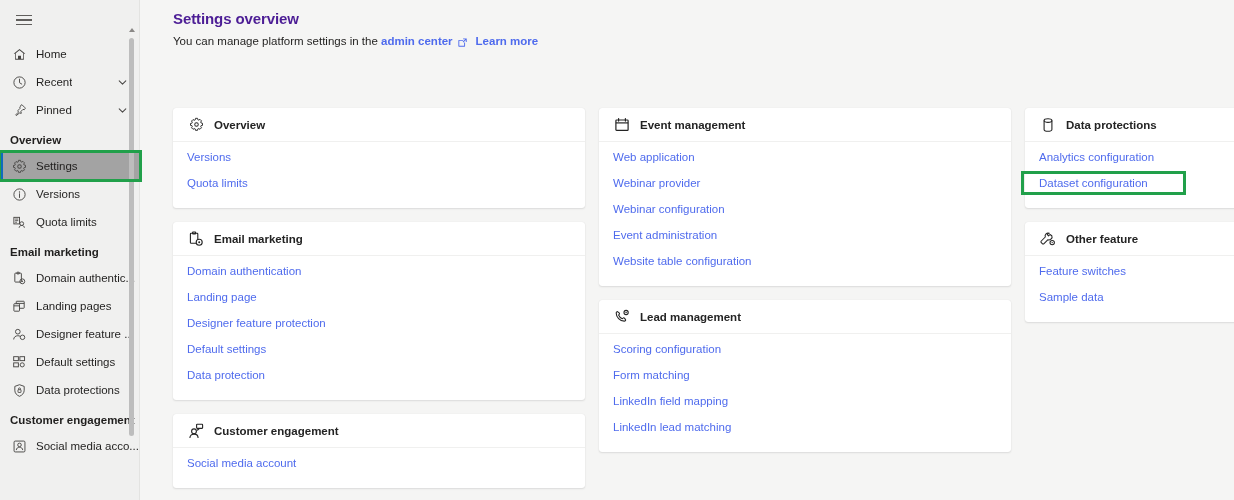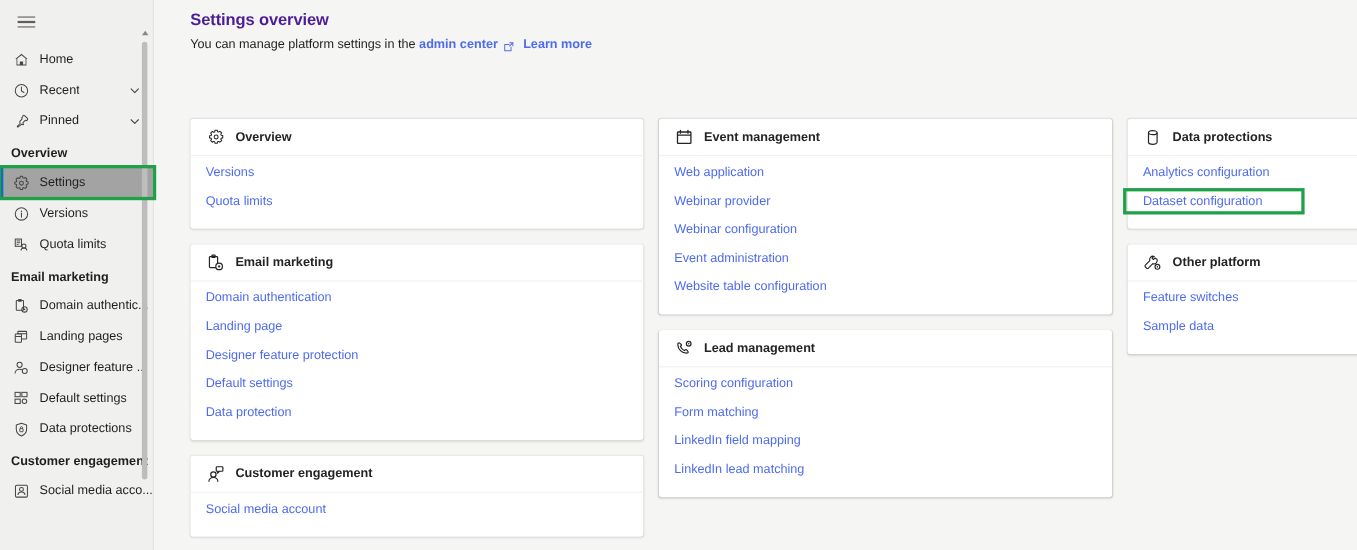--- a/index.html
+++ b/index.html
@@ -394,21 +394,21 @@
           </div>
           <div class="card">
             <div class="card-head">
               <span class="chic">
                 <svg width="16" height="16" viewBox="0 0 16 16">
                   <path d="M9.3 2.2a3 3 0 0 0-4 3.8l-4 4a1.2 1.2 0 0 0 0 1.7l1 1a1.2 1.2 0 0 0 1.7 0l4-4a3 3 0 0 0 3.8-4L10 3.5 8.6 4.9 7.3 3.6l1.4-1.4z" fill="none" stroke="currentColor" stroke-width="1.05" stroke-linejoin="round"></path>
                   <circle cx="12.2" cy="11.6" r="2.2" fill="#fff" stroke="currentColor" stroke-width="1.05"></circle>
                   <circle cx="12.2" cy="11.6" r="0.7" fill="currentColor"></circle>
                 </svg>
               </span>
-              <span class="ttl">Other platform</span>
+              <span class="ttl">Other feature</span>
             </div>
             <a class="card-link">Feature switches</a>
             <a class="card-link">Sample data</a>
           </div>
         </div>
       </div>
   </div>
 
   <div class="green-box" id="hl-settings" style="left: -2px; top: 150px; width: 144px; height: 32px; border-color: rgb(33, 160, 74);"></div>
   <div class="green-box" id="hl-dataset" style="left: 1021px; top: 171px; width: 164.688px; height: 24px; border-color: rgb(33, 160, 74);"></div>

